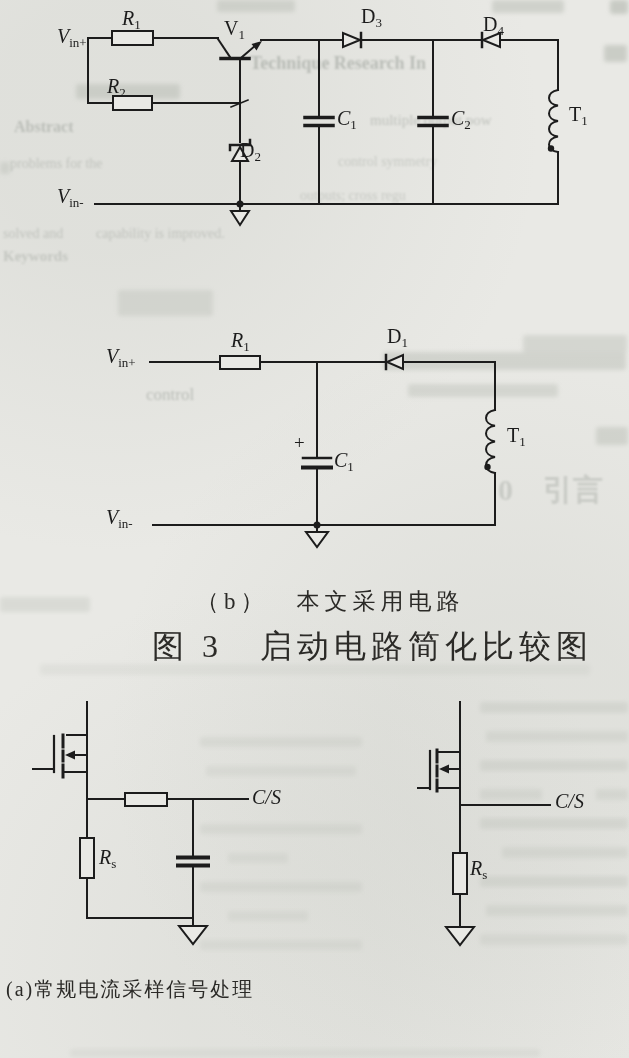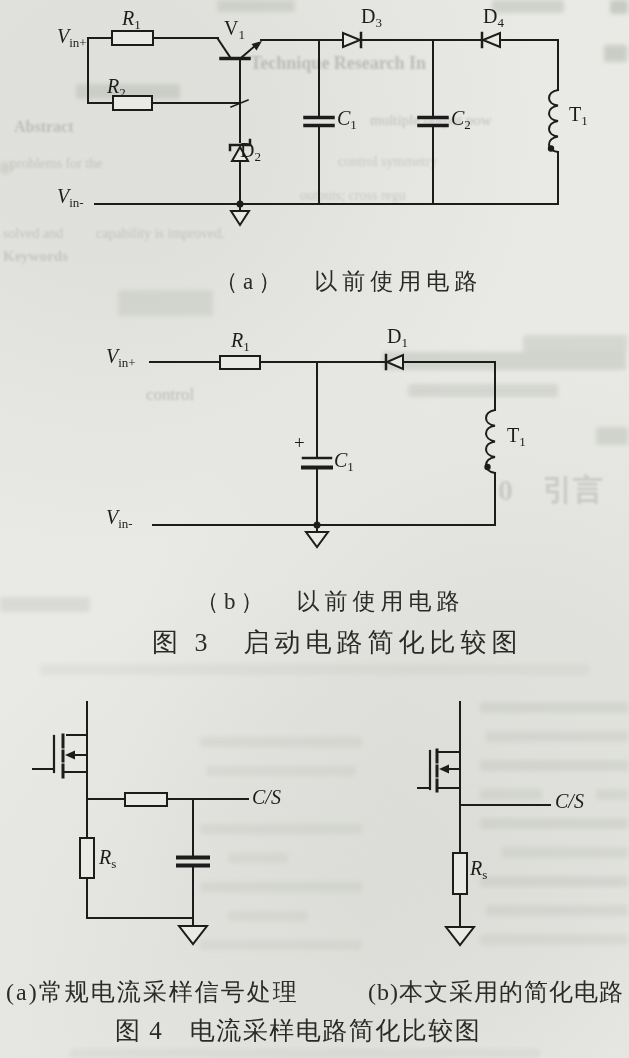--- a/index.html
+++ b/index.html
@@ -228,40 +228,37 @@
         </g>
       </g>
     </g>
   </svg>
 
   <div class="clabel" style="left:57px;top:26px"><span class="it">V</span><sub>in+</sub></div>
   <div class="clabel" style="left:122px;top:8px"><span class="it">R</span><sub>1</sub></div>
   <div class="clabel" style="left:107px;top:76px"><span class="it">R</span><sub>2</sub></div>
   <div class="clabel" style="left:224px;top:18px"><span>V</span><sub>1</sub></div>
   <div class="clabel" style="left:361px;top:6px"><span>D</span><sub>3</sub></div>
-  <div class="clabel" style="left:483px;top:6px"><span>D</span><sub>4</sub></div>
+  <div class="clabel" style="left:483px;top:14px"><span>D</span><sub>4</sub></div>
   <div class="clabel" style="left:337px;top:108px"><span class="it">C</span><sub>1</sub></div>
   <div class="clabel" style="left:451px;top:108px"><span class="it">C</span><sub>2</sub></div>
   <div class="clabel" style="left:569px;top:104px"><span>T</span><sub>1</sub></div>
   <div class="clabel" style="left:240px;top:140px"><span>D</span><sub>2</sub></div>
   <div class="clabel" style="left:57px;top:186px"><span class="it">V</span><sub>in-</sub></div>
 
   <div class="clabel" style="left:106px;top:346px"><span class="it">V</span><sub>in+</sub></div>
   <div class="clabel" style="left:231px;top:330px"><span class="it">R</span><sub>1</sub></div>
   <div class="clabel" style="left:387px;top:326px"><span>D</span><sub>1</sub></div>
   <div class="plus" style="left:294px;top:433px">+</div>
   <div class="clabel" style="left:334px;top:450px"><span class="it">C</span><sub>1</sub></div>
   <div class="clabel" style="left:507px;top:425px"><span>T</span><sub>1</sub></div>
   <div class="clabel" style="left:106px;top:507px"><span class="it">V</span><sub>in-</sub></div>
 
   <div class="clabel" style="left:252px;top:787px"><span class="it">C/S</span></div>
   <div class="clabel" style="left:99px;top:847px"><span class="it">R</span><sub>s</sub></div>
   <div class="clabel" style="left:555px;top:791px"><span class="it">C/S</span></div>
   <div class="clabel" style="left:470px;top:858px"><span class="it">R</span><sub>s</sub></div>
 
-  <div class="caption" style="left:215px;top:266px;font-size:23px;letter-spacing:5px">（a）　以前使用电路</div>
-  <div class="caption" style="left:196px;top:586px;font-size:23px;letter-spacing:5px">（b）　以前使用电路</div>
-  <div class="caption" style="left:152px;top:625px;font-size:26px;letter-spacing:5px">图 3　启动电路简化比较图</div>
-  <div class="caption" style="left:6px;top:976px;font-size:24px;letter-spacing:2px">(a)常规电流采样信号处理</div>
-  <div class="caption" style="left:368px;top:976px;font-size:24px;letter-spacing:1px">(b)本文采用的简化电路</div>
-  <div class="caption" style="left:115px;top:1014px;font-size:25px;letter-spacing:1.5px">图 4　电流采样电路简化比较图</div>
+  <div class="caption" style="left:196px;top:586px;font-size:23px;letter-spacing:5px">（b）　本文采用电路</div>
+  <div class="caption" style="left:152px;top:625px;font-size:32px;letter-spacing:5px">图 3　启动电路简化比较图</div>
+  <div class="caption" style="left:6px;top:976px;font-size:20px;letter-spacing:2px">(a)常规电流采样信号处理</div>
 
 </div>
 
 </body></html>

